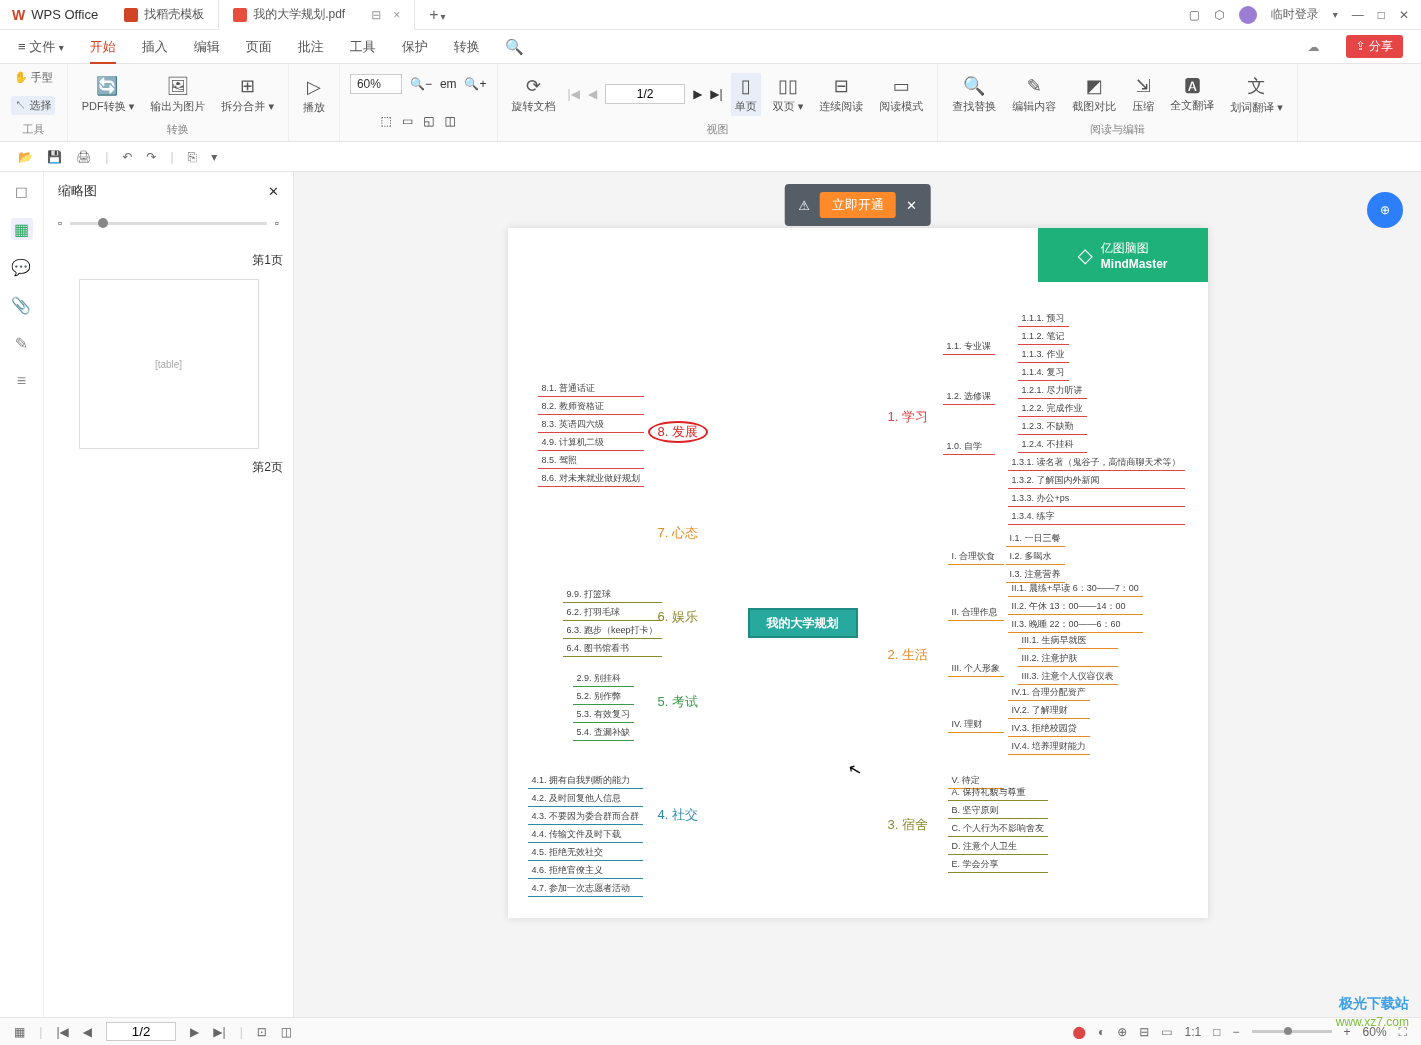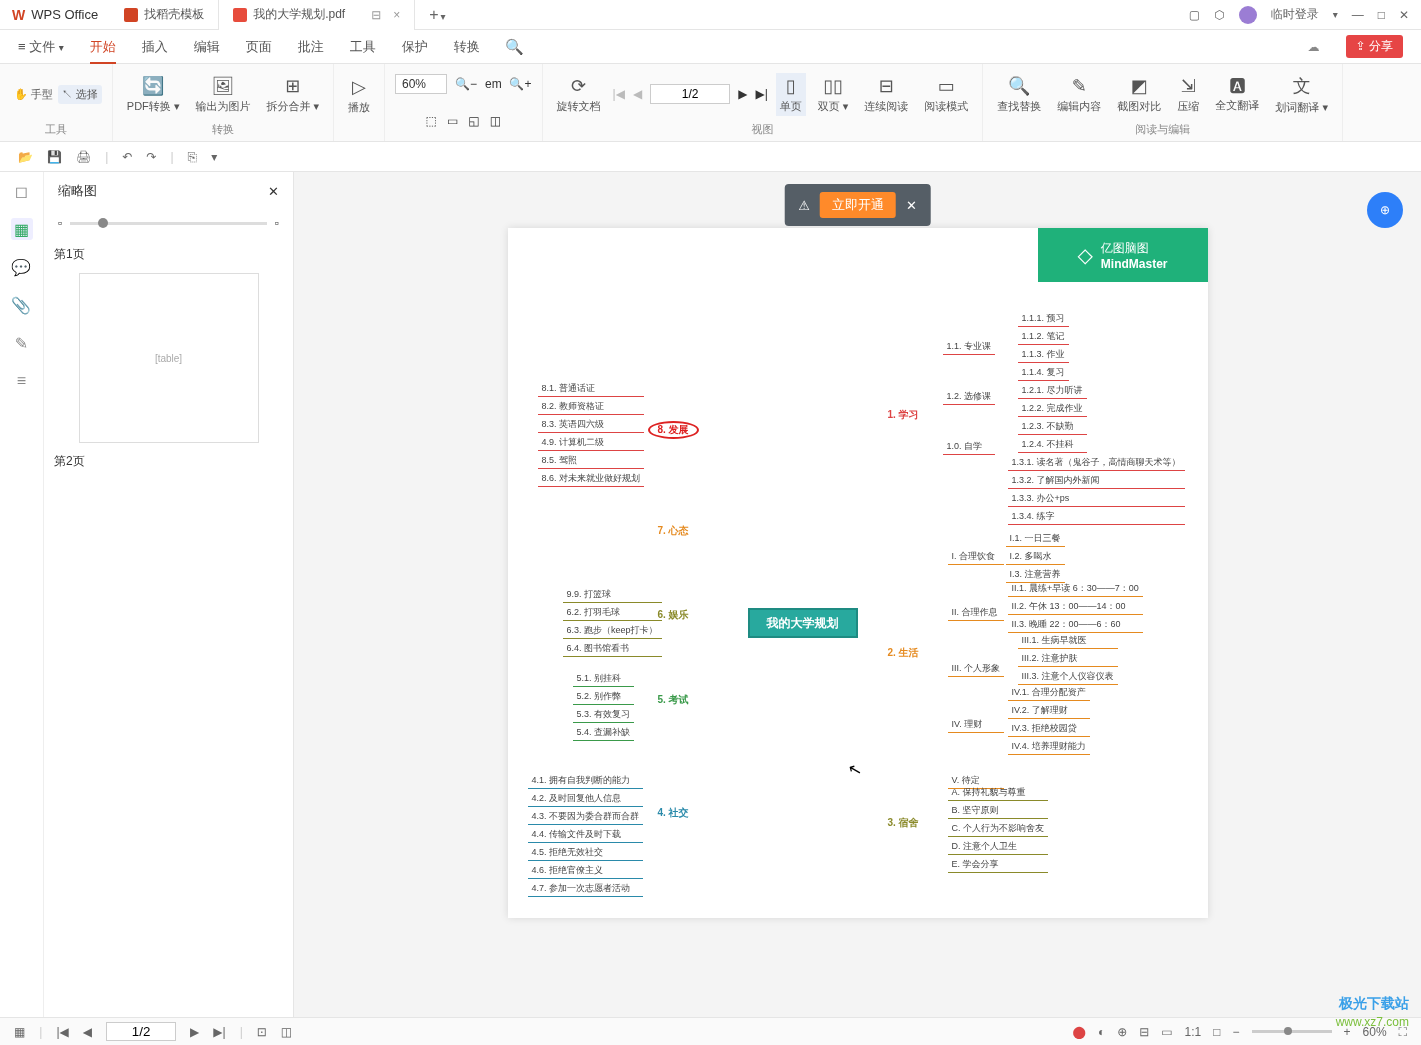--- a/index.html
+++ b/index.html
@@ -32,30 +32,30 @@
 .iconbar .ib{width:22px;height:22px;display:flex;align-items:center;justify-content:center;font-size:16px}
 .iconbar .ib.active{background:#eef;color:#3a6;border-radius:3px}
 .thumbpanel{width:250px;border-right:1px solid #e5e5e5;display:flex;flex-direction:column}
 .thead{display:flex;align-items:center;justify-content:space-between;padding:10px 14px;font-size:13px}
 .tslider{display:flex;align-items:center;padding:6px 14px;gap:8px}
 .tslider .track{flex:1;height:3px;background:#ddd;position:relative}
 .tslider .knob{position:absolute;left:14%;top:-4px;width:10px;height:10px;border-radius:50%;background:#888}
 .thumbs{flex:1;overflow:auto;padding:10px}
 .thumb{border:1px solid #ddd;margin:10px auto;width:180px;height:170px;background:#fff;display:flex;align-items:center;justify-content:center;font-size:10px;color:#aaa}
 .thumb.sel{border:2px solid #f0882f}
-.thumblbl{text-align:left;font-size:12px}
+.thumblbl{text-align:right;margin-top:6px;font-size:12px}
 .canvas{flex:1;background:#f4f4f4;position:relative;overflow:auto}
 .banner{position:absolute;top:12px;left:50%;transform:translateX(-50%);background:#555e66;color:#fff;padding:8px 14px;border-radius:4px;display:flex;align-items:center;gap:10px;font-size:13px;z-index:5}
 .banner .vip{color:#f5b642}
 .banner .btn{background:#ff8a2a;color:#fff;padding:4px 12px;border-radius:3px}
 .fab{position:absolute;right:18px;top:20px;width:36px;height:36px;border-radius:50%;background:#2d7ff9;color:#fff;display:flex;align-items:center;justify-content:center;z-index:5}
 .page{position:absolute;left:50%;top:56px;transform:translateX(-50%);width:700px;height:690px;background:#fff;box-shadow:0 0 8px rgba(0,0,0,.12)}
 .mmlogo{position:absolute;right:0;top:0;background:#1fb17a;color:#fff;width:170px;height:54px;display:flex;align-items:center;justify-content:center;gap:8px;font-size:12px}
 .center{position:absolute;left:240px;top:380px;width:110px;height:30px;background:#28a99e;color:#fff;border:2px solid #1e8b82;display:flex;align-items:center;justify-content:center;font-size:12px;font-weight:bold}
-.branch{position:absolute;font-size:10px;font-weight:bold}
+.branch{position:absolute;font-size:13px;font-weight:normal}
 .node{font-size:9px;color:#444;padding:1px 4px;border-bottom:1px solid;display:inline-block;white-space:nowrap;margin:1px 0}
 .circled{border:2px solid #d22;border-radius:50%;padding:0 8px;display:inline-block}
 .col{position:absolute;display:flex;flex-direction:column}
 .statusbar{height:28px;border-top:1px solid #e5e5e5;display:flex;align-items:center;padding:0 14px;gap:14px;color:#666;font-size:12px;background:#fafafa}
 .statusbar .sright{margin-left:auto;display:flex;align-items:center;gap:12px}
 .wm{position:absolute;right:12px;bottom:32px;color:#3aa0e8;font-size:14px;font-weight:bold;z-index:10}
 .wm2{position:absolute;right:12px;bottom:16px;color:#7bbf3c;font-size:12px;z-index:10}
 .arrow{display:inline-block;font-size:10px}
 .cursor{position:absolute;left:848px;top:760px;font-size:16px;color:#000;z-index:20;transform:rotate(-15deg)}
 </style>
@@ -100,21 +100,21 @@
   <span class="mitem">工具</span>
   <span class="mitem">保护</span>
   <span class="mitem">转换</span>
   <span class="mitem" style="font-size:15px">🔍</span>
   <span style="margin-left:auto;color:#888">☁</span>
   <span class="share">⇪ <span>分享</span></span>
 </div>
 
 <div class="ribbon">
   <div class="rgroup">
-    <div class="top" style="flex-direction:row;gap:1px">
+    <div class="top" style="flex-direction:column;gap:9px">
       <div class="ritm">
           <span>✋ <span>手型</span></span>
         </div>
       <div class="ritm" style="background:#e8eef7;border-radius:3px">
           <span>↖ <span>选择</span></span>
         </div>
     </div>
     <div class="lbl">工具</div>
   </div>
   <div class="rgroup">
@@ -286,21 +286,21 @@
       <div class="branch" style="left:150px;top:380px;color:#8a8a2a">6. 娱乐</div>
       <div class="col" style="left:55px;top:358px">
         <span class="node" style="border-color:#8a8a2a">9.9. 打篮球</span>
         <span class="node" style="border-color:#8a8a2a">6.2. 打羽毛球</span>
         <span class="node" style="border-color:#8a8a2a">6.3. 跑步（keep打卡）</span>
         <span class="node" style="border-color:#8a8a2a">6.4. 图书馆看书</span>
       </div>
 
       <div class="branch" style="left:150px;top:465px;color:#3a9a4a">5. 考试</div>
       <div class="col" style="left:65px;top:442px">
-        <span class="node" style="border-color:#3a9a4a">5.1. 别挂科</span>
+        <span class="node" style="border-color:#3a9a4a">2.9. 别挂科</span>
         <span class="node" style="border-color:#3a9a4a">5.2. 别作弊</span>
         <span class="node" style="border-color:#3a9a4a">5.3. 有效复习</span>
         <span class="node" style="border-color:#3a9a4a">5.4. 查漏补缺</span>
       </div>
 
       <div class="branch" style="left:150px;top:578px;color:#2a8aaa">4. 社交</div>
       <div class="col" style="left:20px;top:544px">
         <span class="node" style="border-color:#2a8aaa">4.1. 拥有自我判断的能力</span>
         <span class="node" style="border-color:#2a8aaa">4.2. 及时回复他人信息</span>
         <span class="node" style="border-color:#2a8aaa">4.3. 不要因为委合群而合群</span>

